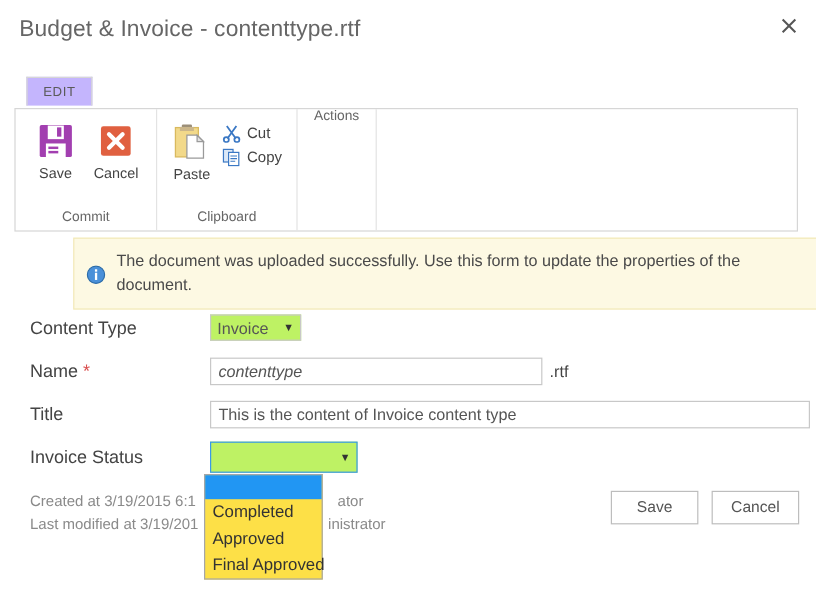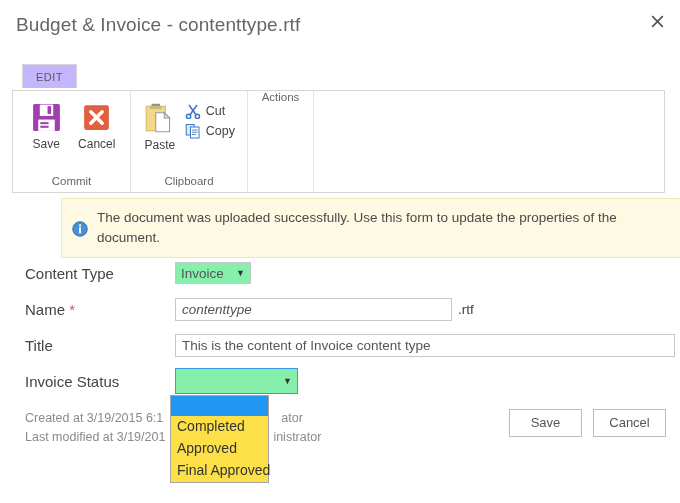--- a/index.html
+++ b/index.html
@@ -190,21 +190,21 @@
     font-size: 13.5px;
     color: #444444;
     margin-left: 6px;
   }
 
   .sel {
     position: relative;
     display: inline-flex;
     align-items: center;
     border: 1px solid #c8c8c8;
-    background: #86efac;
+    background: #bef264;
     height: 22px;
     box-sizing: border-box;
     padding: 0 5px;
     font-size: 13.5px;
     color: #555555;
     cursor: pointer;
   }
   .sel .caret {
     margin-left: auto;
     padding-left: 10px;

